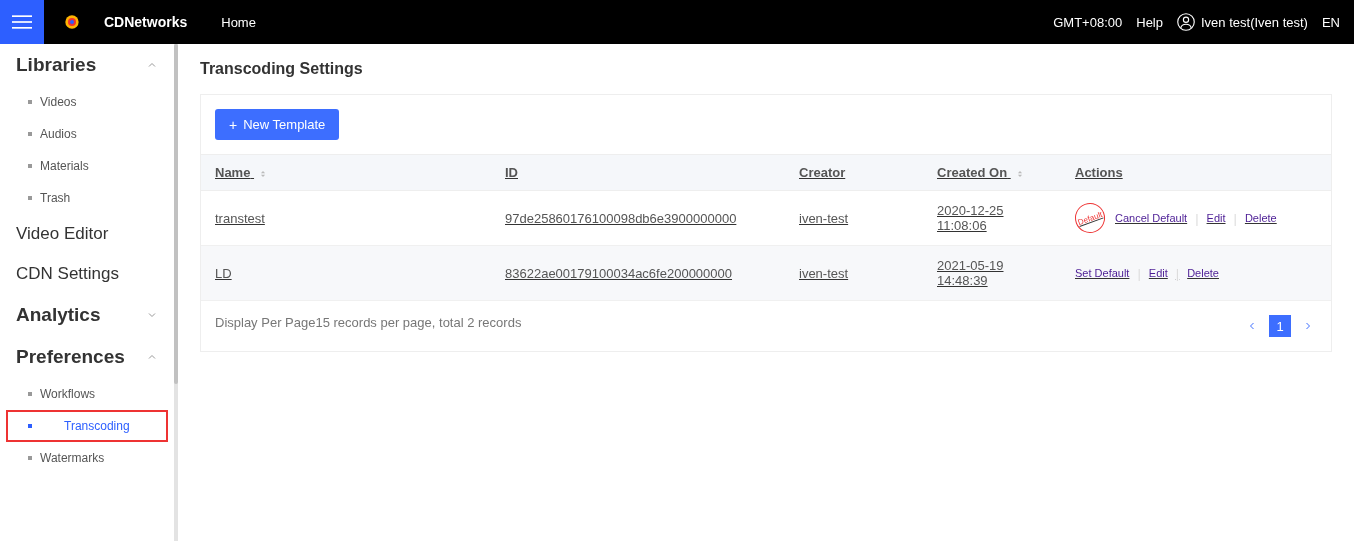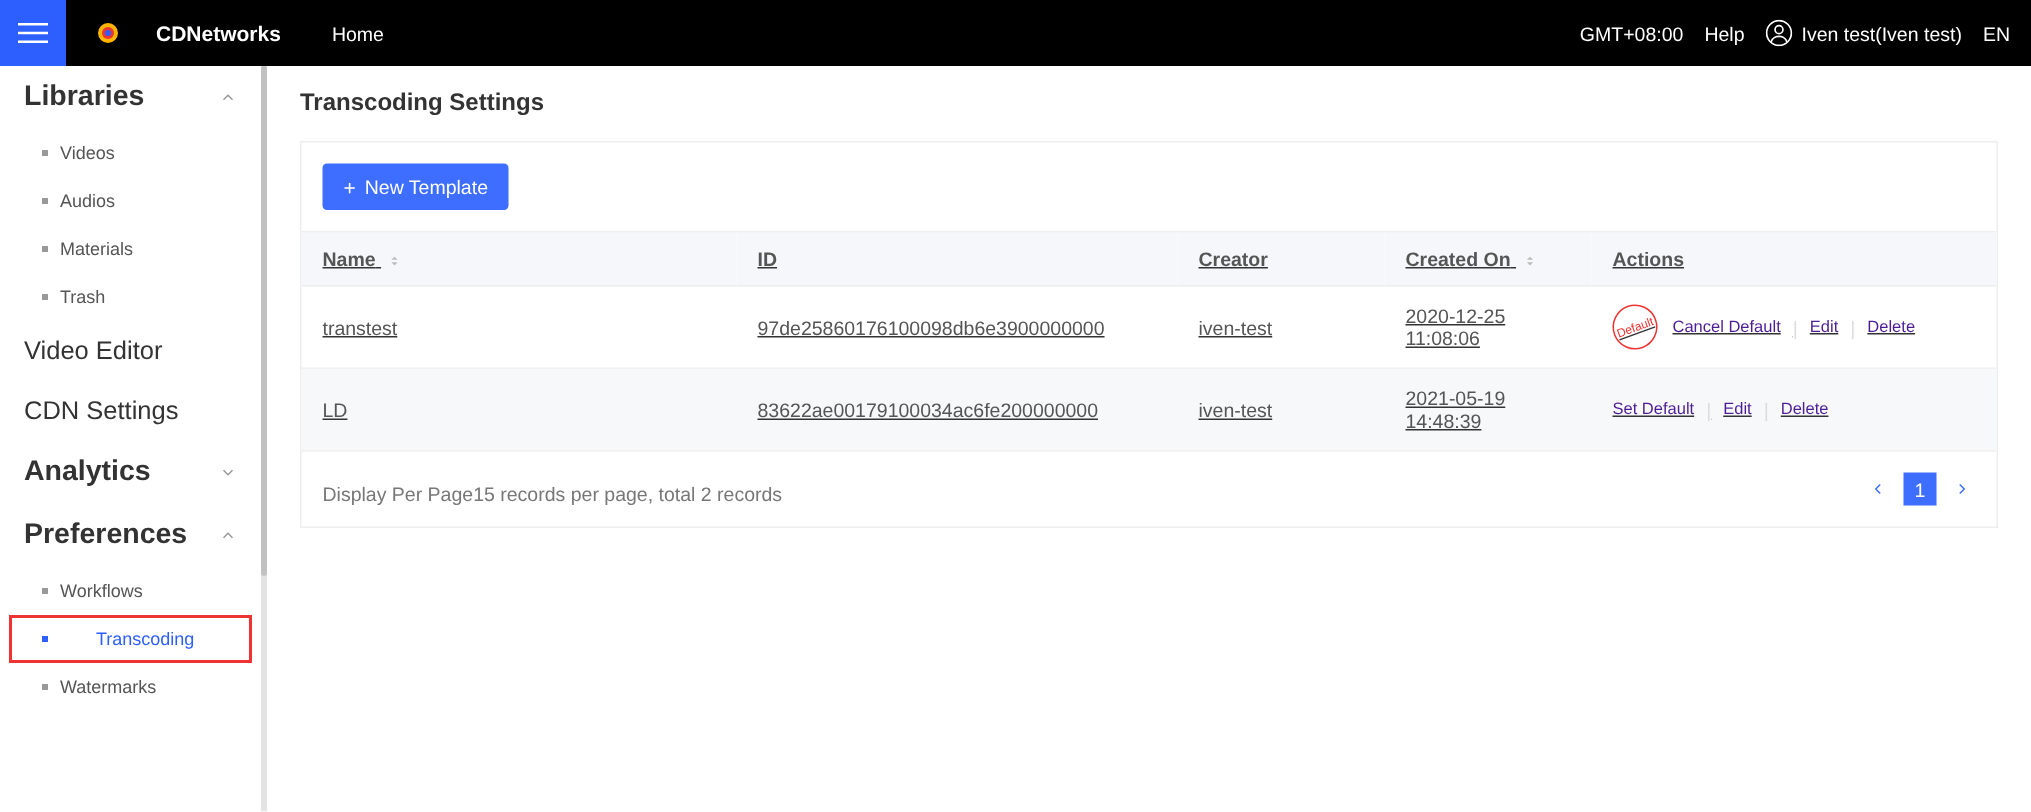--- a/index.html
+++ b/index.html
@@ -35,21 +35,21 @@
 .btn-primary .plus { font-size: 14px; line-height: 1; }
 table.tbl { width: 100%; border-collapse: collapse; text-decoration: underline; }
 .tbl thead th { background: #f5f7fa; text-align: left; font-weight: 600; color: #555; padding: 10px 14px; font-size: 13px; border-top: 1px solid #eee; border-bottom: 1px solid #eee; }
 .tbl thead th .sort { width: 10px; height: 10px; fill: #bbb; margin-left: 4px; vertical-align: middle; }
 .tbl tbody td { padding: 12px 14px; font-size: 13px; color: #555; border-bottom: 1px solid #f0f0f0; }
 .tbl tbody tr.alt { background: #f7f8fa; }
 .actions-cell { display: flex; align-items: center; gap: 8px; }
 .link-action { color: #4c1d95; cursor: pointer; font-size: 11px; }
 .action-sep { color: #ddd; }
 .default-badge { width: 30px; height: 30px; border: 1px solid #e33; border-radius: 50%; display: inline-flex; align-items: center; justify-content: center; color: #e33; font-size: 8px; transform: rotate(-20deg); margin-right: 2px; }
-.table-footer { display: flex; align-items: flex-end; justify-content: space-between; padding: 14px; color: #777; font-size: 13px; }
+.table-footer { display: flex; align-items: flex-start; justify-content: space-between; padding: 14px; color: #777; font-size: 13px; }
 .pager { display: flex; align-items: center; gap: 8px; }
 .pager .pg-btn { width: 18px; height: 18px; display: flex; align-items: center; justify-content: center; cursor: pointer; }
 .pager .pg-btn svg { width: 12px; height: 12px; fill: #3d6eff; }
 .pager .pg-num { background: #3d6eff; color: #fff; width: 22px; height: 22px; display: flex; align-items: center; justify-content: center; font-size: 13px; cursor: pointer; }
 .col-name { width: 290px; }
 .col-id { width: 294px; }
 .col-creator { width: 138px; }
 .col-created { width: 138px; }
 </style>
 </head>

